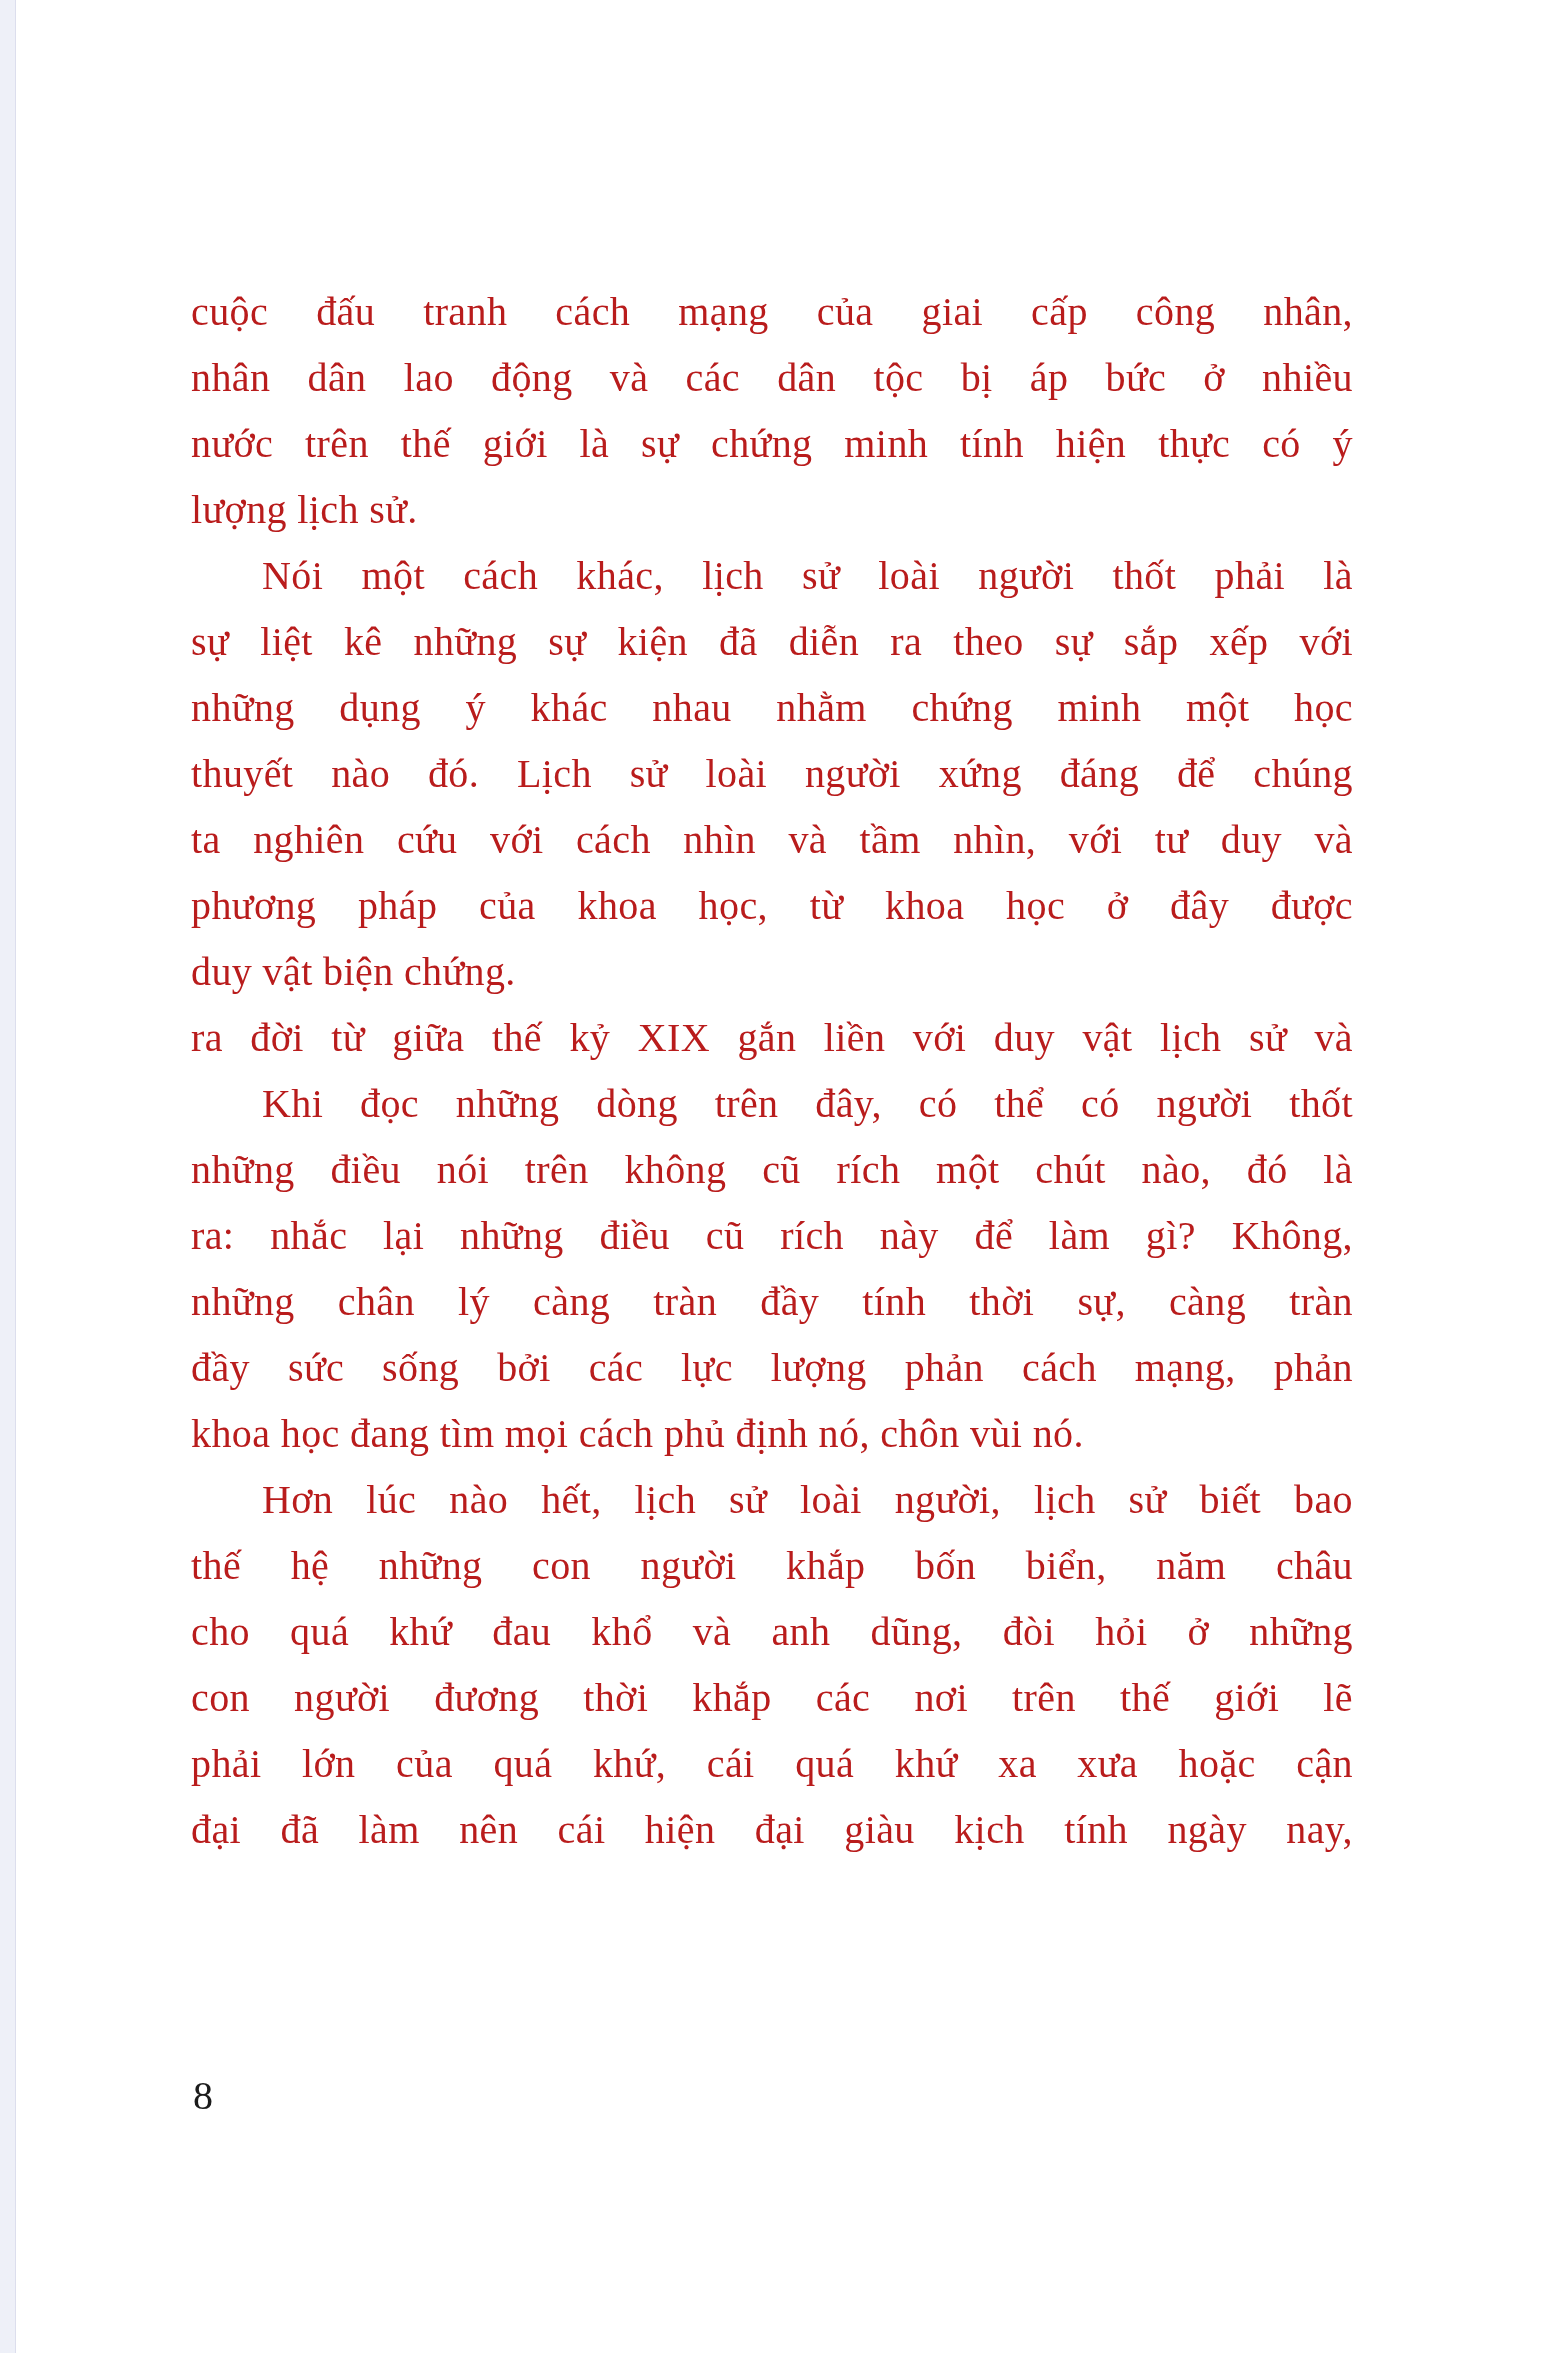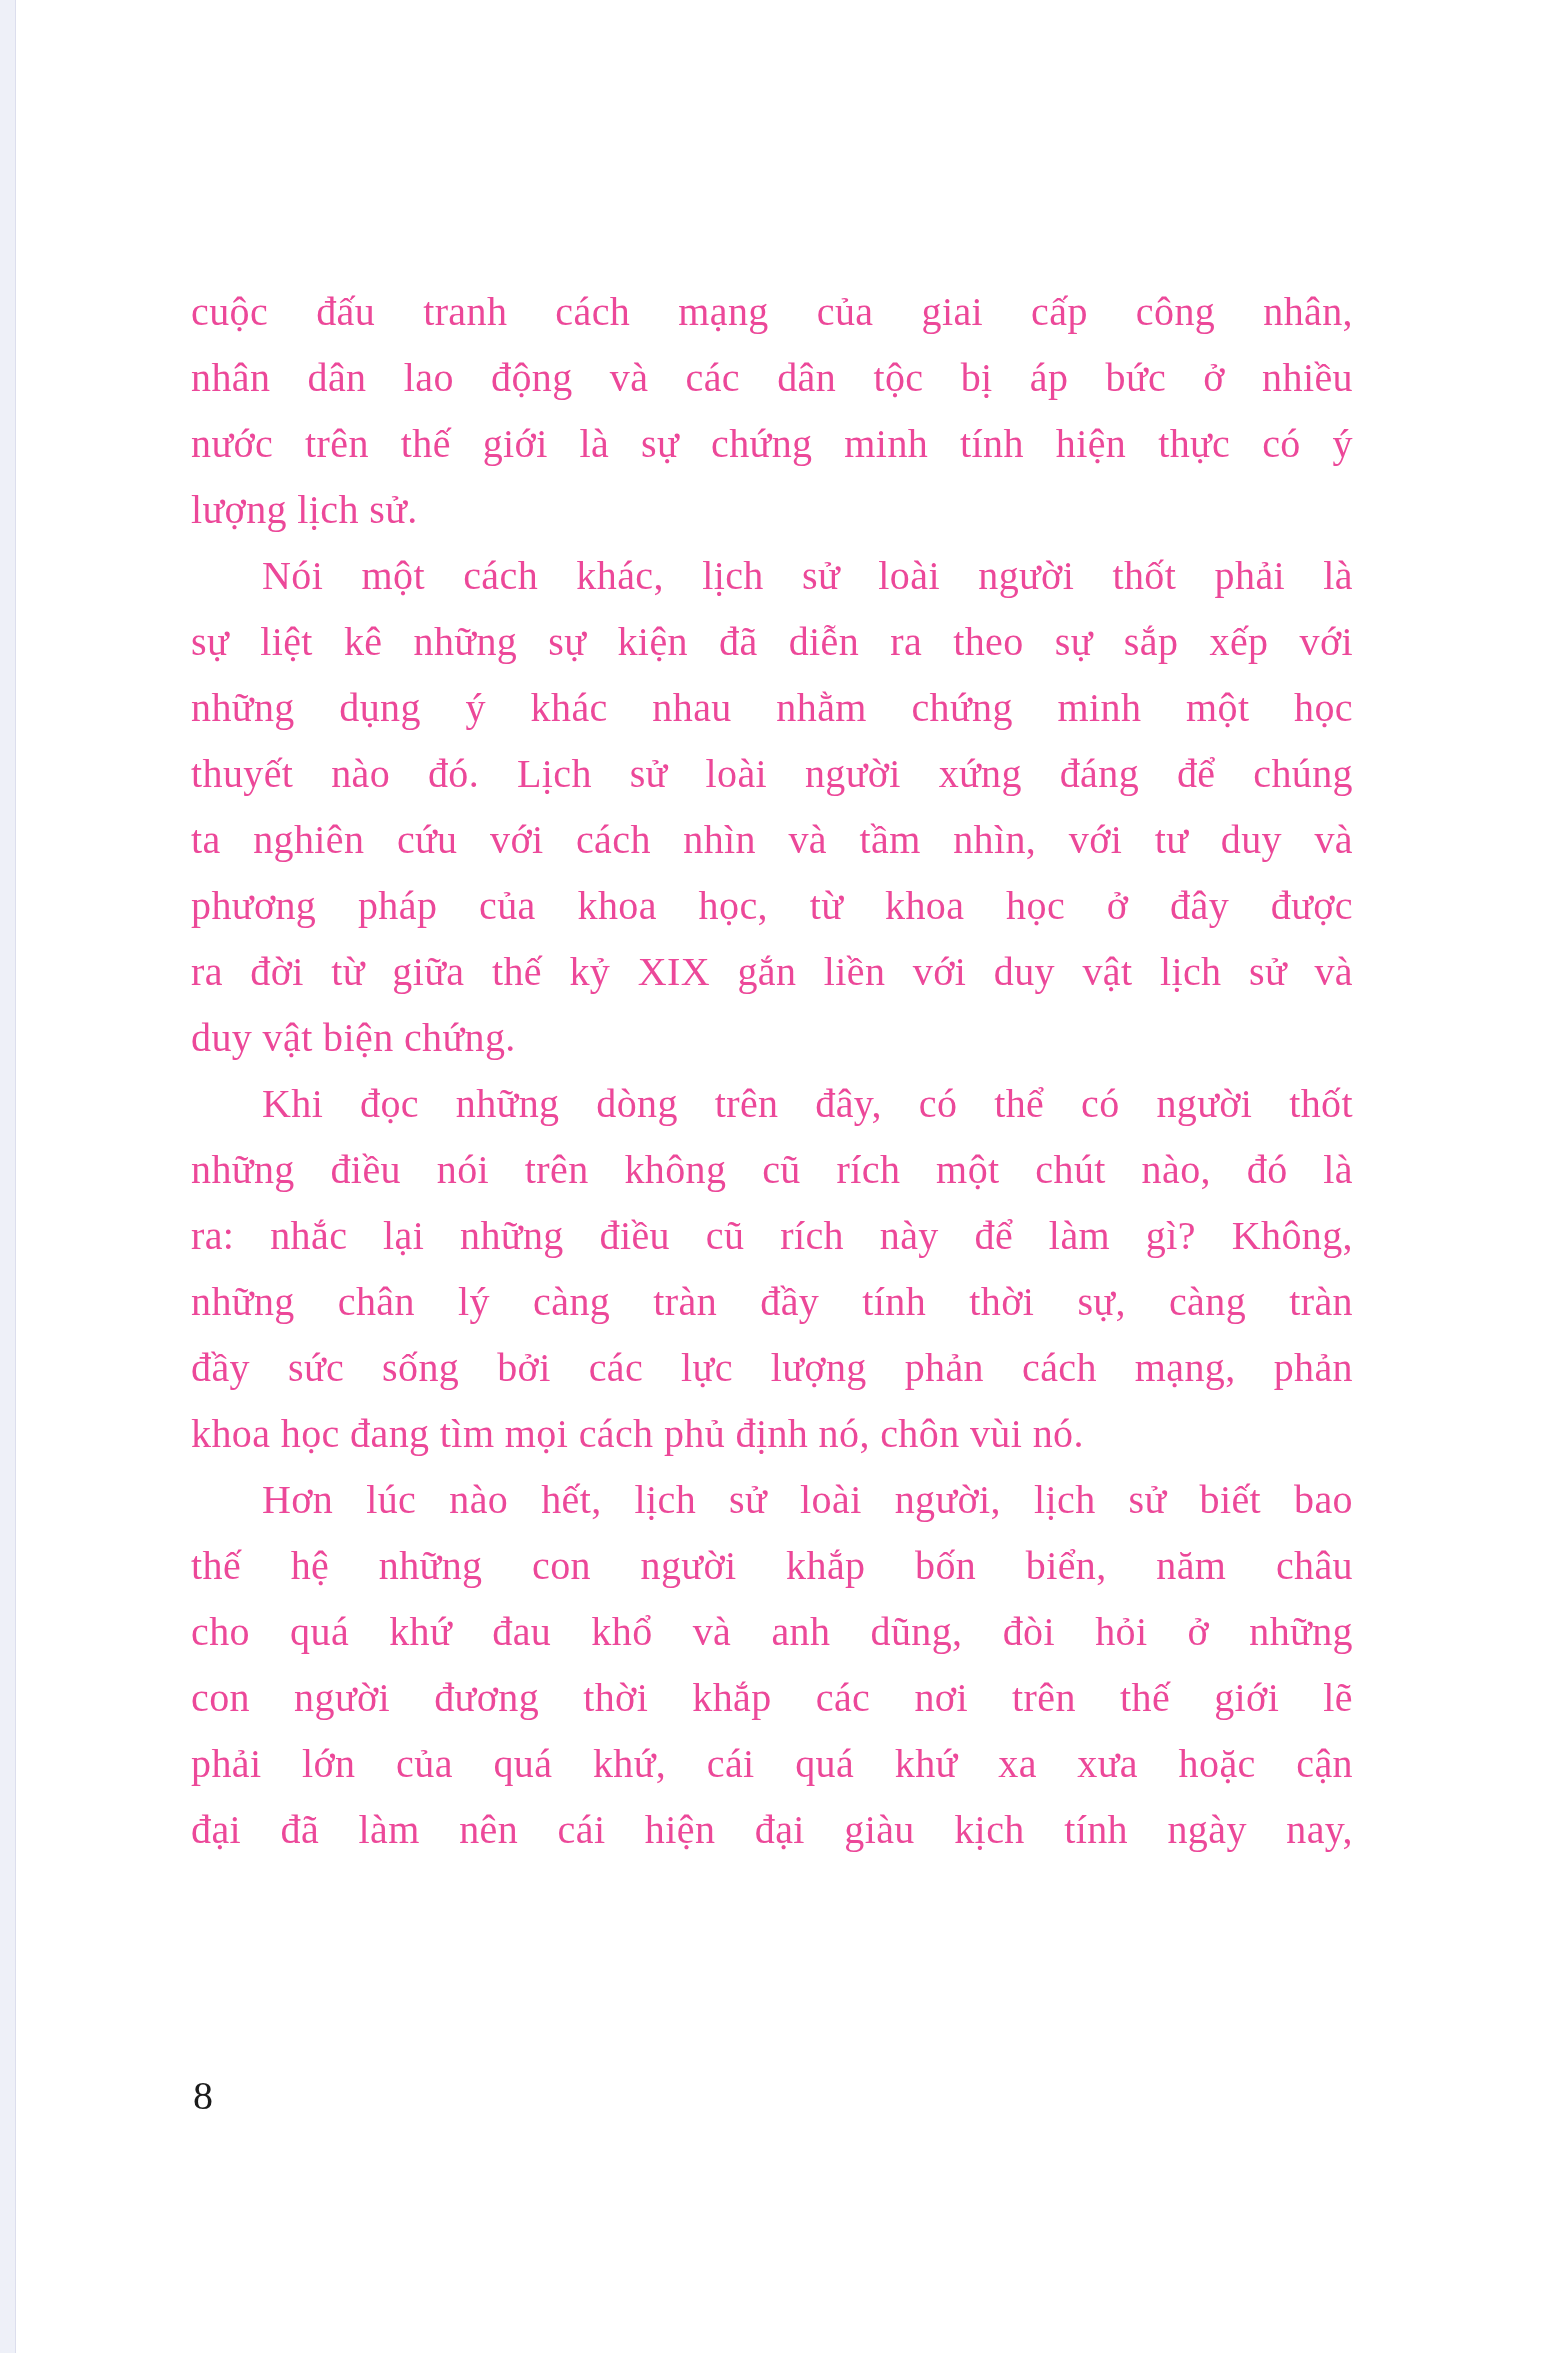--- a/index.html
+++ b/index.html
@@ -27,21 +27,21 @@
     width: 15px;
     height: 2354px;
     background: #eef0f8;
     border-right: 1.5px solid #dcdeed;
   }
   .text-block {
     position: absolute;
     left: 191px;
     top: 279px;
     width: 1162px;
-    color: #ec4899;
+    color: #b91c1c;
     font-size: 40px;
     line-height: 66px;
     letter-spacing: 0.4px;
   }
   .paragraph {
     margin: 0;
     padding: 0;
   }
   .line {
     text-align: justify;
@@ -77,22 +77,22 @@
         <div class="line">nước trên thế giới là sự chứng minh tính hiện thực có ý</div>
         <div class="line para-end">lượng lịch sử.</div>
       </div>
       <div class="paragraph">
         <div class="line indent">Nói một cách khác, lịch sử loài người thốt phải là</div>
         <div class="line">sự liệt kê những sự kiện đã diễn ra theo sự sắp xếp với</div>
         <div class="line">những dụng ý khác nhau nhằm chứng minh một học</div>
         <div class="line">thuyết nào đó. Lịch sử loài người xứng đáng để chúng</div>
         <div class="line">ta nghiên cứu với cách nhìn và tầm nhìn, với tư duy và</div>
         <div class="line">phương pháp của khoa học, từ khoa học ở đây được</div>
+        <div class="line para-end">duy vật biện chứng.</div>
         <div class="line">ra đời từ giữa thế kỷ XIX gắn liền với duy vật lịch sử và</div>
-        <div class="line para-end">duy vật biện chứng.</div>
       </div>
       <div class="paragraph">
         <div class="line indent">Khi đọc những dòng trên đây, có thể có người thốt</div>
         <div class="line">những điều nói trên không cũ rích một chút nào, đó là</div>
         <div class="line">ra: nhắc lại những điều cũ rích này để làm gì? Không,</div>
         <div class="line">những chân lý càng tràn đầy tính thời sự, càng tràn</div>
         <div class="line">đầy sức sống bởi các lực lượng phản cách mạng, phản</div>
         <div class="line para-end">khoa học đang tìm mọi cách phủ định nó, chôn vùi nó.</div>
       </div>
       <div class="paragraph">

